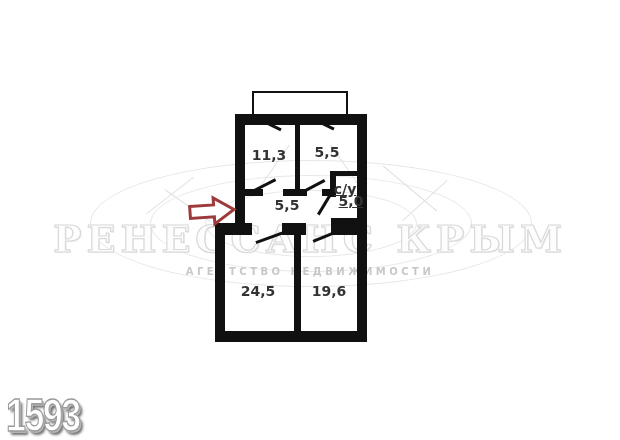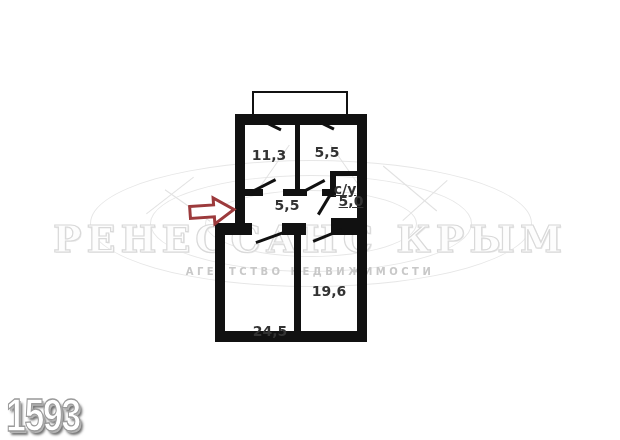--- a/index.html
+++ b/index.html
@@ -87,21 +87,21 @@
   <div class="door" style="left:304px;top:184px;width:22px;transform:rotate(-28deg);"></div>
   <div class="door" style="left:312px;top:202px;width:26px;transform:rotate(-59deg);"></div>
   <div class="door" style="left:255px;top:236px;width:30px;transform:rotate(-20deg);"></div>
   <div class="door" style="left:312px;top:234px;width:31px;transform:rotate(-22deg);"></div>
 
   <div class="lbl" style="left:269px;top:155px;">11,3</div>
   <div class="lbl" style="left:327px;top:152px;">5,5</div>
   <div class="lbl" style="left:287px;top:205px;">5,5</div>
   <div class="lbl small" style="left:345px;top:189px;">с/у</div>
   <div class="lbl small" style="left:343px;top:201px;margin-left:8px;">5,0</div>
-  <div class="lbl" style="left:270px;top:291px;margin-top:40px;">24,5</div>
+  <div class="lbl" style="left:258px;top:291px;">24,5</div>
   <div class="lbl" style="left:329px;top:291px;text-align:right;">19,6</div>
 
   <svg class="arrow-svg" width="52" height="34" viewBox="0 0 52 34">
     <polygon points="4,11 28,11 28,4 48,17 28,30 28,23 4,23"></polygon>
   </svg>
 
   <div class="photo-id">1593</div>
 
 </div>
 

